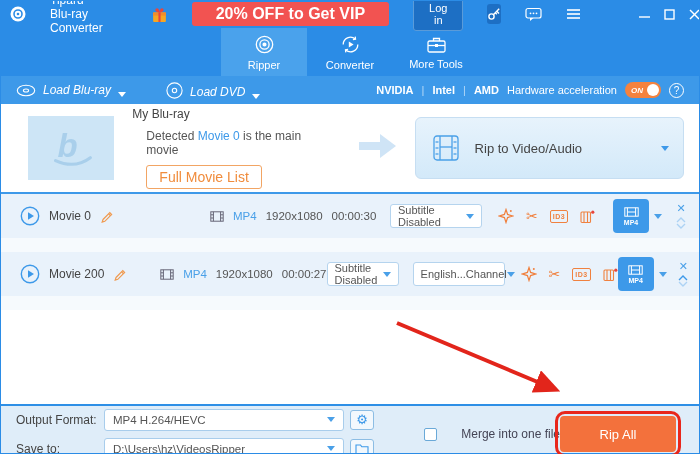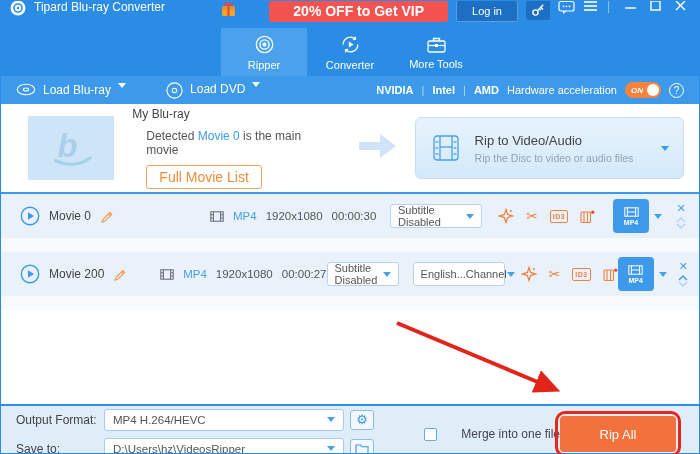--- a/index.html
+++ b/index.html
@@ -1,37 +1,37 @@
 <!DOCTYPE html>
 <html><head>
 <meta charset="utf-8">
 <style>
   * { margin:0; padding:0; box-sizing:border-box; font-family:"Liberation Sans", sans-serif; }
   html,body { width:700px; height:454px; overflow:hidden; background:#fff; }
   .window { position:relative; width:700px; height:454px; outline:1px solid #2b8ce6; outline-offset:-1px; background:#fff; }
 
   
-  .titlebar { height:28px; background:#2b8ce6; display:flex; align-items:flex-start; padding:0 10px; gap:8px; }
+  .titlebar { height:28px; background:#2b8ce6; display:flex; align-items:center; padding:0 10px; gap:24px; }
   .app-title { color:#fff; font-size:12px; }
   .tb-spacer { flex:1; }
-  .promo-badge { background:#f25351; color:#fff; font-size:14px; font-weight:bold; padding:3px 24px; border-radius:3px; white-space:nowrap;margin-left:24px; }
+  .promo-badge { background:#f25351; color:#fff; font-size:16px; font-weight:bold; padding:3px 24px; border-radius:3px; white-space:nowrap; }
   .login-btn { background:#1d6fc4; color:#fff; font-size:11px; padding:4px 15px; border-radius:3px; border:1px solid #5a9bd9; }
   .key-btn { background:#1d6fc4; width:24px; height:20px; border-radius:3px; display:flex; align-items:center; justify-content:center; }
   .tb-icon { display:flex; align-items:center; justify-content:center; }
   .tb-sep { width:1px; height:13px; background:rgba(255,255,255,.45); margin:0 2px; }
   .winctl { display:flex; align-items:center; gap:14px; margin:0 4px 0 6px; }
 
   
   .tabbar { height:48px; background:#2b8ce6; display:flex; justify-content:center; }
   .tab { width:86px; display:flex; flex-direction:column; align-items:center; justify-content:center; gap:4px; color:#fff; font-size:11px; }
   .tab.active { background:#4aa2ec; }
 
   
   .toolbar { height:28px; background:#3d99e9; display:flex; align-items:center; padding:0 16px; color:#fff; font-size:12px; gap:6px; }
-  .tool-group { display:flex; align-items:flex-start; gap:7px; }
+  .tool-group { display:flex; align-items:flex-end; gap:7px;font-style:italic; }
   .tri { width:0; height:0; border-left:4px solid transparent; border-right:4px solid transparent; border-top:5px solid currentColor; display:inline-block; }
   .hw-zone { margin-left:auto; display:flex; align-items:center; gap:8px; font-size:11px; }
   .hw-brand { font-weight:bold; }
   .hw-sep { opacity:.6; }
   .toggle { width:36px; height:16px; background:#f5823e; border-radius:8px; position:relative; display:flex; align-items:center;font-style:italic; }
   .toggle .on-label { color:#fff; font-size:8px; font-weight:bold; margin-left:6px; }
   .toggle .knob { position:absolute; right:2px; width:12px; height:12px; background:#fff; border-radius:50%; }
   .help-circle { width:15px; height:15px; border:1px solid #fff; border-radius:50%; color:#fff; font-size:10px; display:flex; align-items:center; justify-content:center; }
 
   
@@ -247,21 +247,20 @@
           <line x1="10" y1="15" x2="22" y2="15"></line>
           <line x1="5.5" y1="10" x2="8.5" y2="10"></line>
           <line x1="5.5" y1="16" x2="8.5" y2="16"></line>
           <line x1="5.5" y1="22" x2="8.5" y2="22"></line>
           <line x1="23.5" y1="10" x2="26.5" y2="10"></line>
           <line x1="23.5" y1="16" x2="26.5" y2="16"></line>
           <line x1="23.5" y1="22" x2="26.5" y2="22"></line>
         </svg>
       <div>
         <div class="rip-mode-title">Rip to Video/Audio</div>
-        <div class="rip-mode-sub">Rip the Disc to video or audio files</div>
       </div>
       <span class="tri panel-tri"></span>
     </div>
   </div>
 
   <div class="rows-area">
 
     <div class="movie-row">
       <div class="left-group">
         <svg width="20" height="20" viewBox="0 0 20 20">

